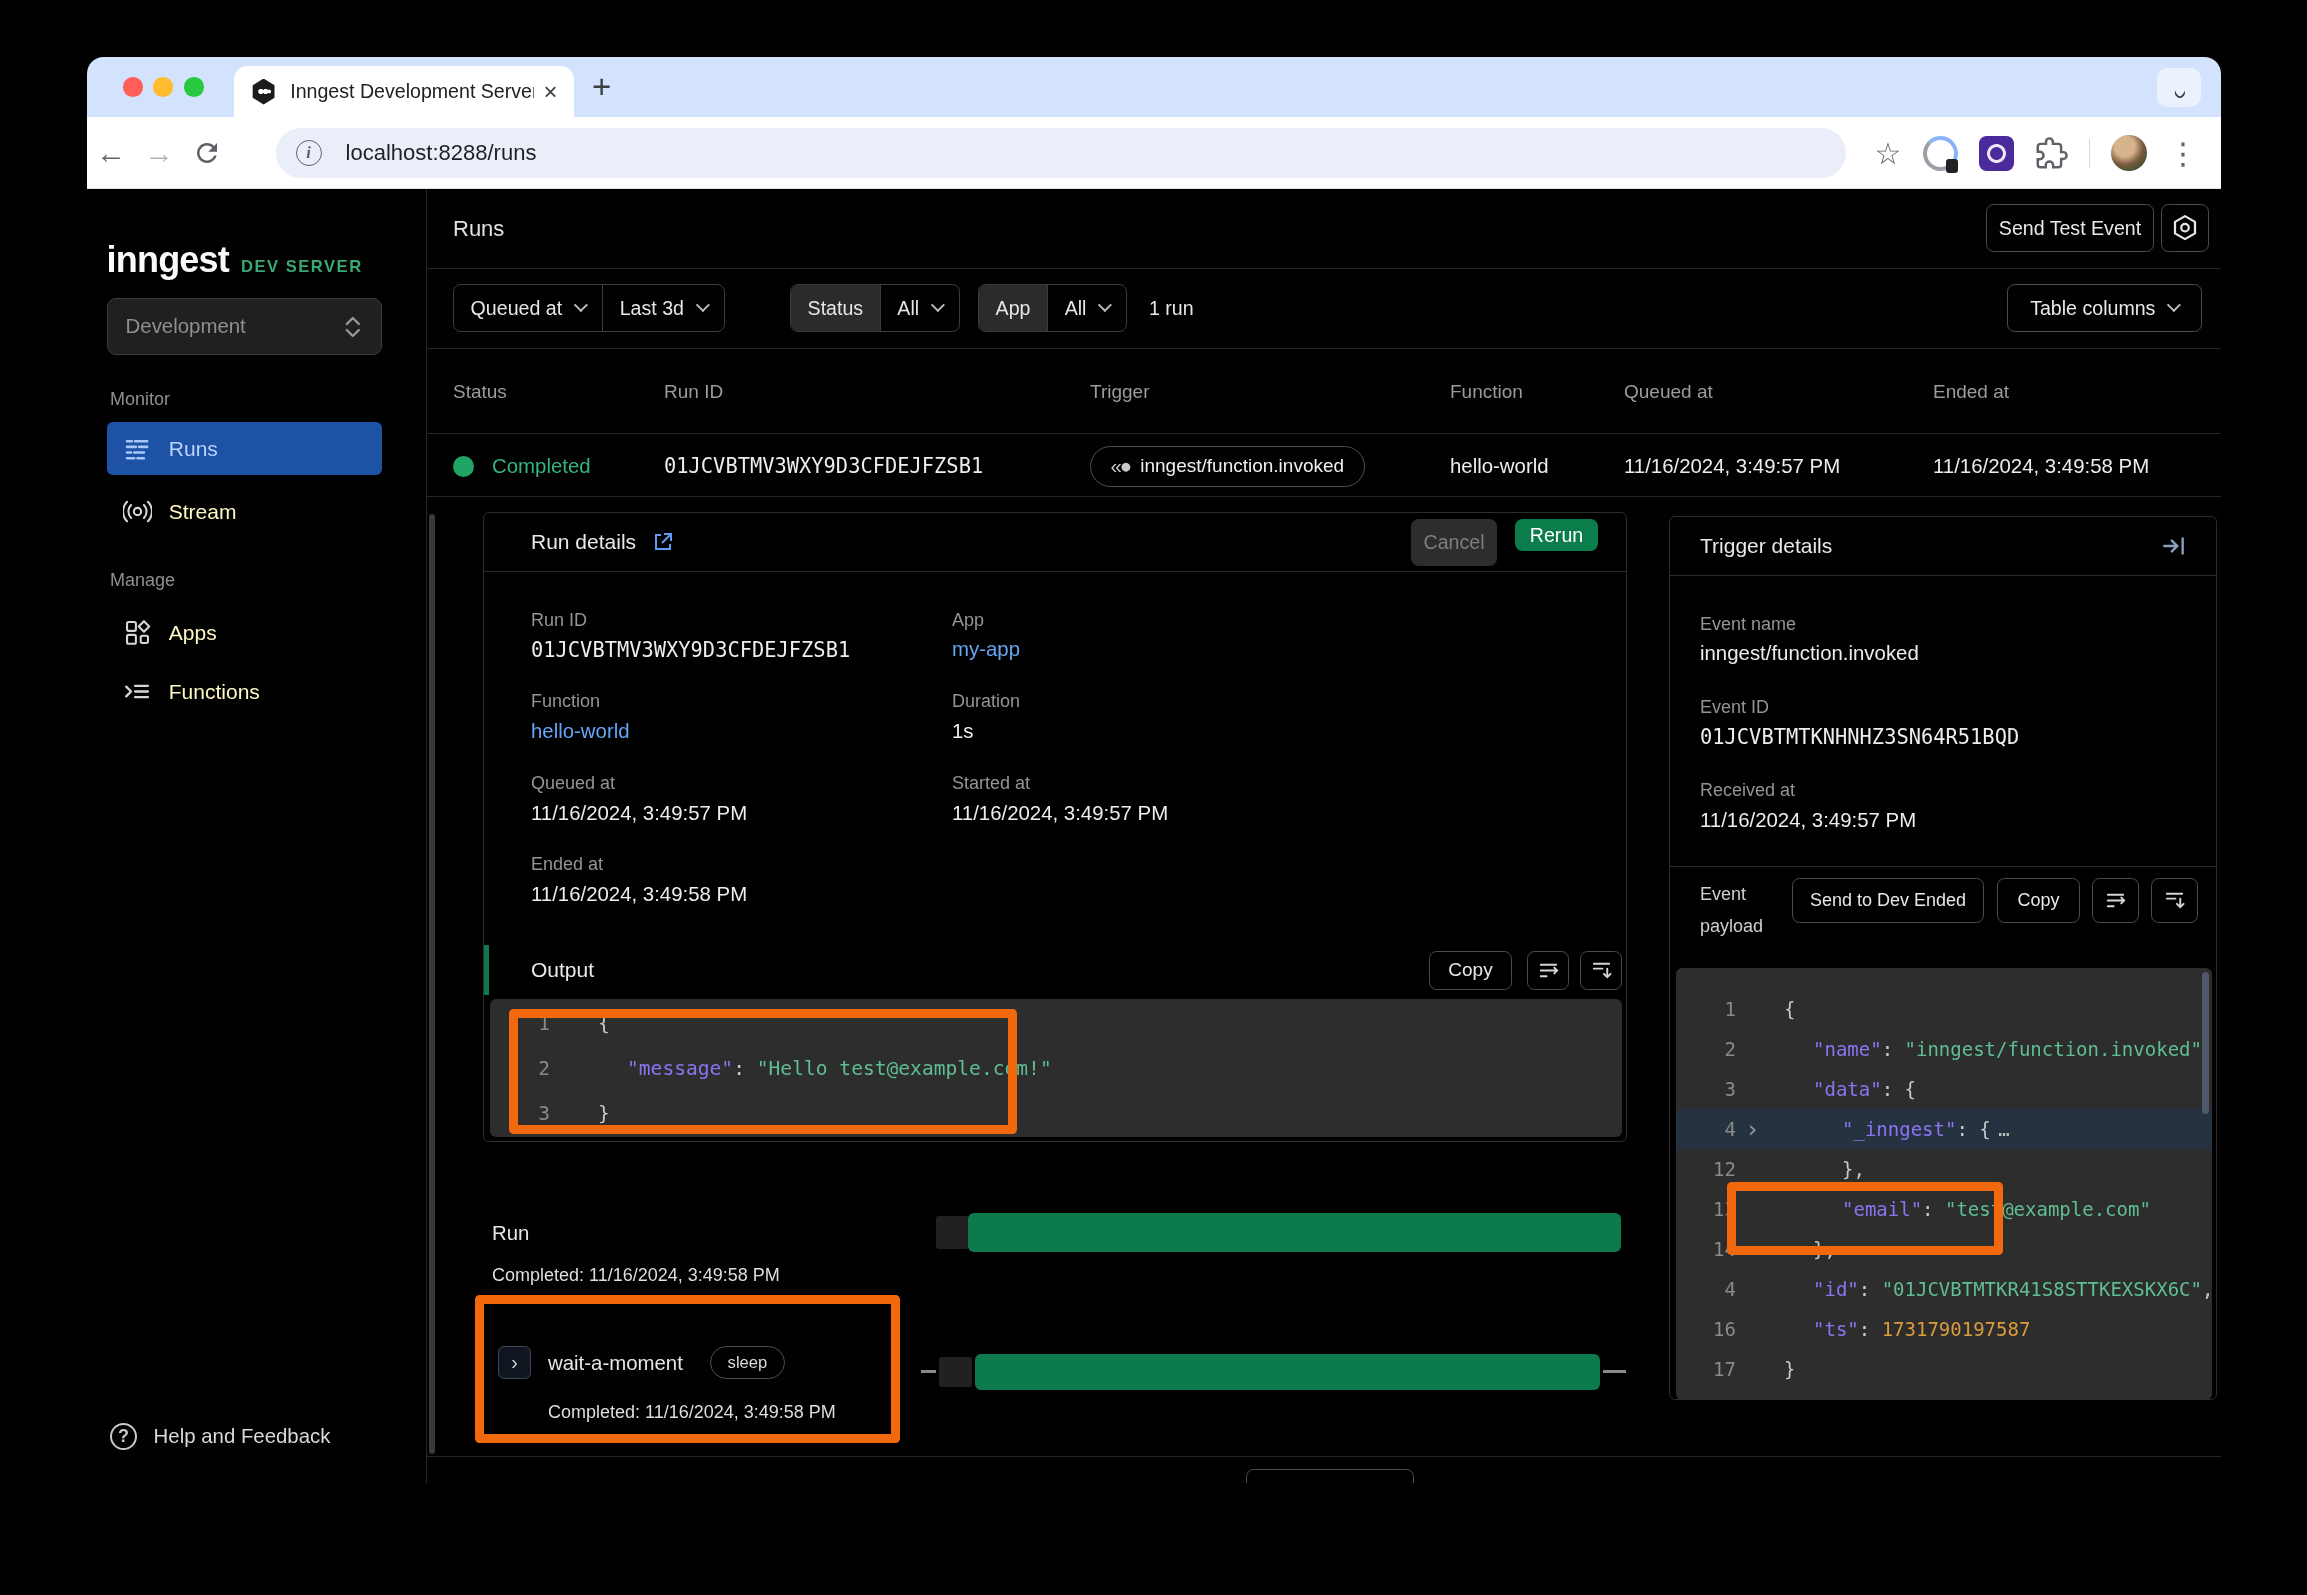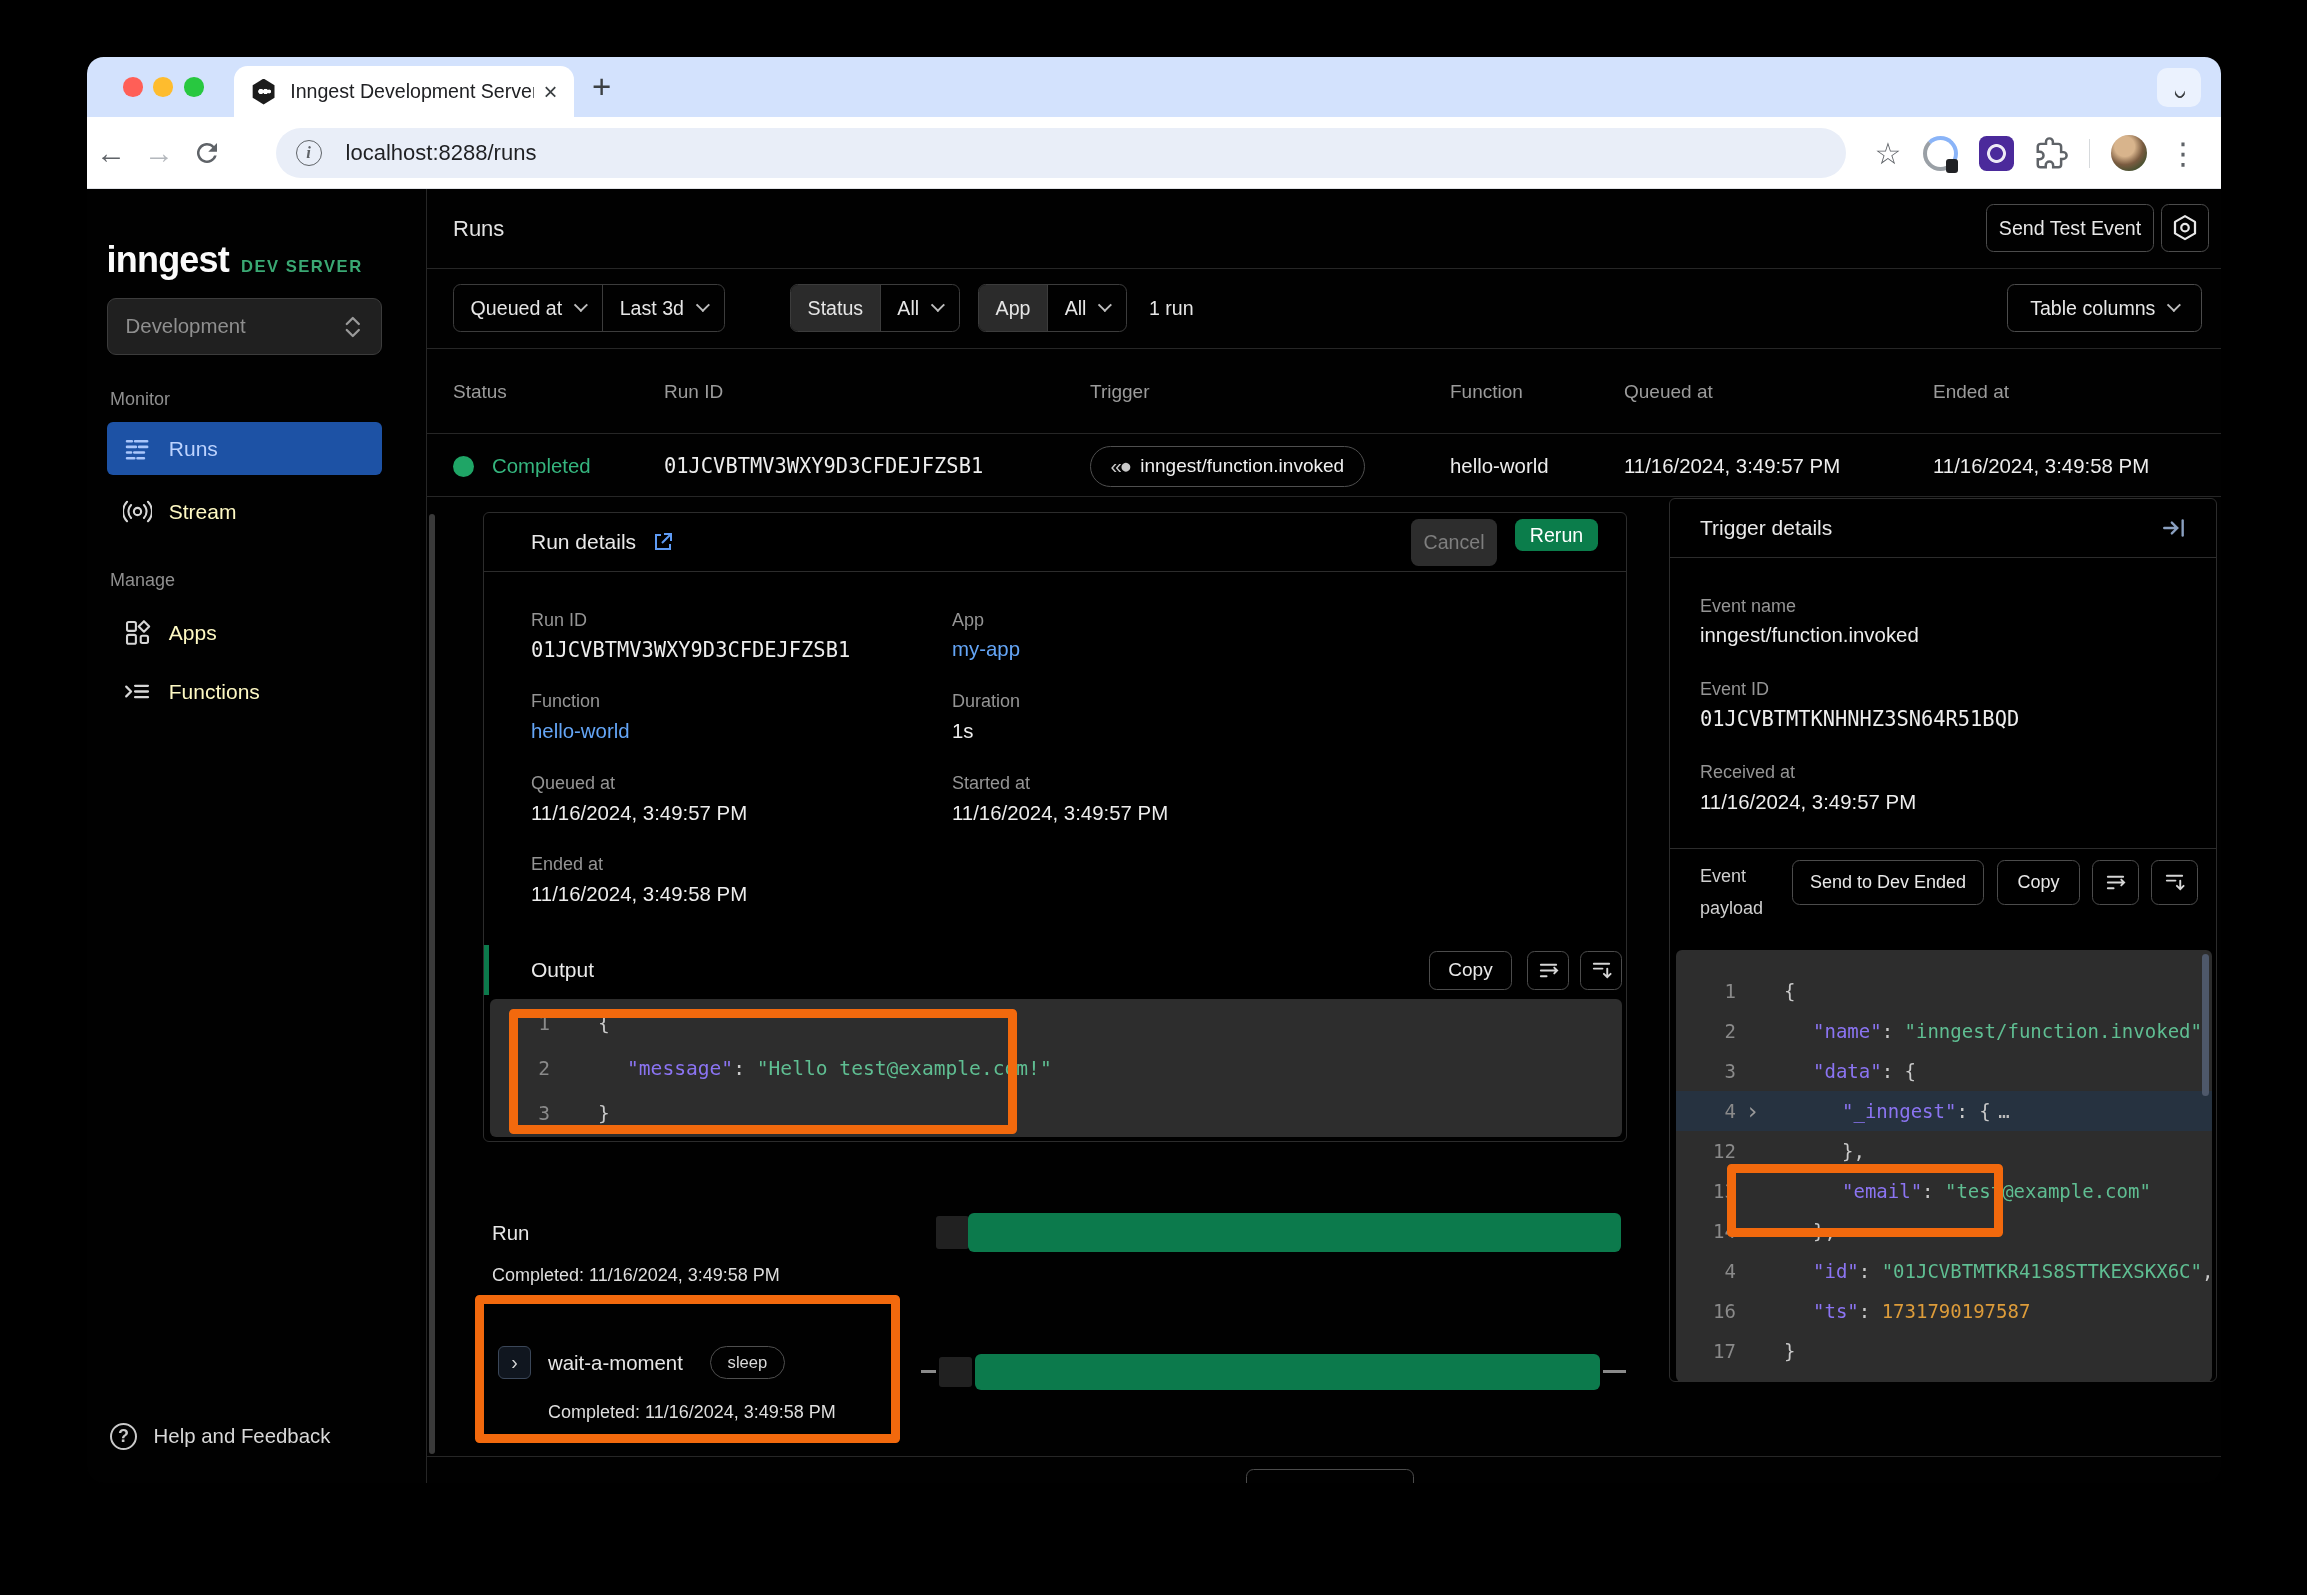--- a/index.html
+++ b/index.html
@@ -144,21 +144,21 @@
   .out-code .code-line { height:45px; font-size:19.6px; }
   .pay-code { left:6px; top:451px; width:536px; height:432px; padding-top:21px; }
   .pay-code .code-line { height:40px; font-size:19px; }
   .tok-k { color:#8b74f2; }
   .tok-s { color:#5fbe92; }
   .tok-n { color:#dd9c3a; }
   .tok-p { color:#c9c9c9; }
   .tok-e { color:#bdbdbd; letter-spacing:-1.5px; margin-left:7.6px; }
 
   
-  .trg-card { left:1242px; top:309px; width:548px; height:884px; }
+  .trg-card { left:1242px; top:327px; width:548px; height:884px; }
   .trg-card .card-hd { padding-left:30px; }
   .pay-divider { position:absolute; left:0; top:349px; width:100%; border-top:0.8px solid #2c2c2c; }
   .pay-label { position:absolute; left:30px; font-size:18px; color:#cfcfcf; }
   .pay-scroll { position:absolute; left:532px; top:455px; width:6.8px; height:142px; background:#4e586a; border-radius:3.8px; }
 
   
   .tl-label { position:absolute; font-size:20.4px; color:#e6e6e6; }
   .tl-sub { position:absolute; font-size:18px; color:#dedede; }
   .tl-bar { position:absolute; background:#0c7a4c; border-radius:6px; }
   .tl-presq { position:absolute; background:#212121; border-radius:3px; }

